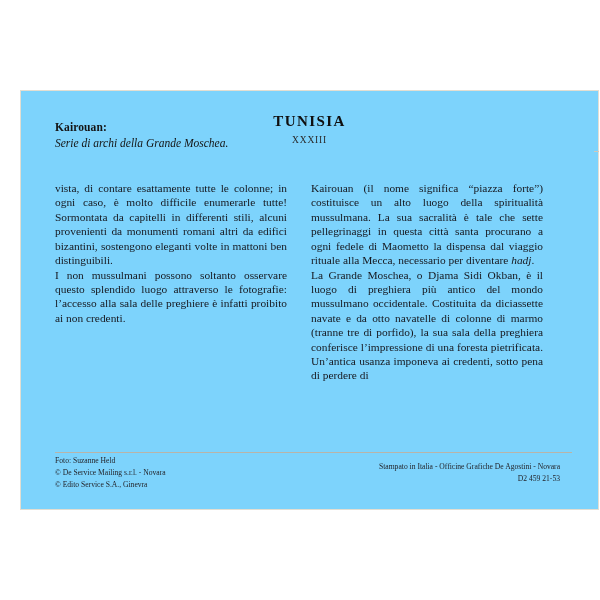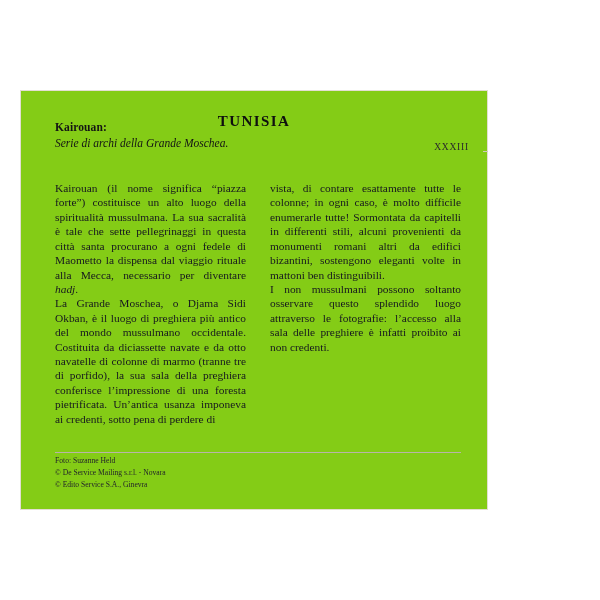--- a/index.html
+++ b/index.html
@@ -16,23 +16,23 @@
   .stage {
     position: relative;
     width: 600px;
     height: 600px;
     background: #ffffff;
   }
   .card {
     position: absolute;
     left: 20px;
     top: 90px;
-    width: 468px;
+    width: 579px;
     height: 420px;
-    background: #84cc16;
+    background: #7dd3fc;
     border: 1px solid #e3ded2;
     box-sizing: border-box;
     padding: 0;
   }
   .inner {
     position: absolute;
     left: 18px;
     top: 14px;
     right: 18px;
     bottom: 12px;
@@ -68,25 +68,24 @@
     top: 8px;
     text-align: center;
   }
   .main-title {
     font-size: 15px;
     font-weight: bold;
     letter-spacing: 1.4px;
     color: #0f0f0f;
   }
   .roman {
-    margin-top: 12px;
+    margin-top: 5px;
     font-size: 9.5px;
     letter-spacing: 0.8px;
     color: #2a2a2a;
-    text-align: right;
   }
   
   .columns {
     position: absolute;
     left: 16px;
     right: 8px;
     top: 76px;
     bottom: 56px;
     display: flex;
     gap: 24px;
@@ -165,34 +164,38 @@
           <div class="sub-desc">Serie di archi della Grande Moschea.</div>
         </div>
         <div class="title-block">
           <div class="main-title">TUNISIA</div>
           <div class="roman">XXXIII</div>
         </div>
       </div>
 
       <div class="columns">
         <div class="col">
+          <p>vista, di contare esattamente tutte le colonne; in ogni caso, è molto difficile enumerarle tutte! Sormontata da capitelli in differenti stili, alcuni provenienti da monumenti romani altri da edifici bizantini, sostengono eleganti volte in mattoni ben distinguibili.</p>
+          <p>I non mussulmani possono soltanto osservare questo splendido luogo attraverso le fotografie: l’accesso alla sala delle preghiere è infatti proibito ai non credenti.</p>
+        </div>
+        <div class="col">
           <p>Kairouan (il nome significa “piazza forte”) costituisce un alto luogo della spiritualità mussulmana. La sua sacralità è tale che sette pellegrinaggi in questa città santa procurano a ogni fedele di Maometto la dispensa dal viaggio rituale alla Mecca, necessario per diventare <em>hadj</em>.</p>
           <p>La Grande Moschea, o Djama Sidi Okban, è il luogo di preghiera più antico del mondo mussulmano occidentale. Costituita da diciassette navate e da otto navatelle di colonne di marmo (tranne tre di porfido), la sua sala della preghiera conferisce l’impressione di una foresta pietrificata. Un’antica usanza imponeva ai credenti, sotto pena di perdere di</p>
-        </div>
-        <div class="col">
-          <p>vista, di contare esattamente tutte le colonne; in ogni caso, è molto difficile enumerarle tutte! Sormontata da capitelli in differenti stili, alcuni provenienti da monumenti romani altri da edifici bizantini, sostengono eleganti volte in mattoni ben distinguibili.</p>
-          <p>I non mussulmani possono soltanto osservare questo splendido luogo attraverso le fotografie: l’accesso alla sala delle preghiere è infatti proibito ai non credenti.</p>
         </div>
       </div>
 
       <div class="divider"></div>
 
       <div class="footer">
         <div class="footer-left">
           <div>Foto: Suzanne Held</div>
           <div>© De Service Mailing s.r.l. - Novara</div>
           <div>© Edito Service S.A., Ginevra</div>
         </div>
+        <div class="footer-right">
+          <div>Stampato in Italia - Officine Grafiche De Agostini - Novara</div>
+          <div>D2 459 21-53</div>
+        </div>
       </div>
 
     </div>
   </div>
 </div>
 
 </body></html>

